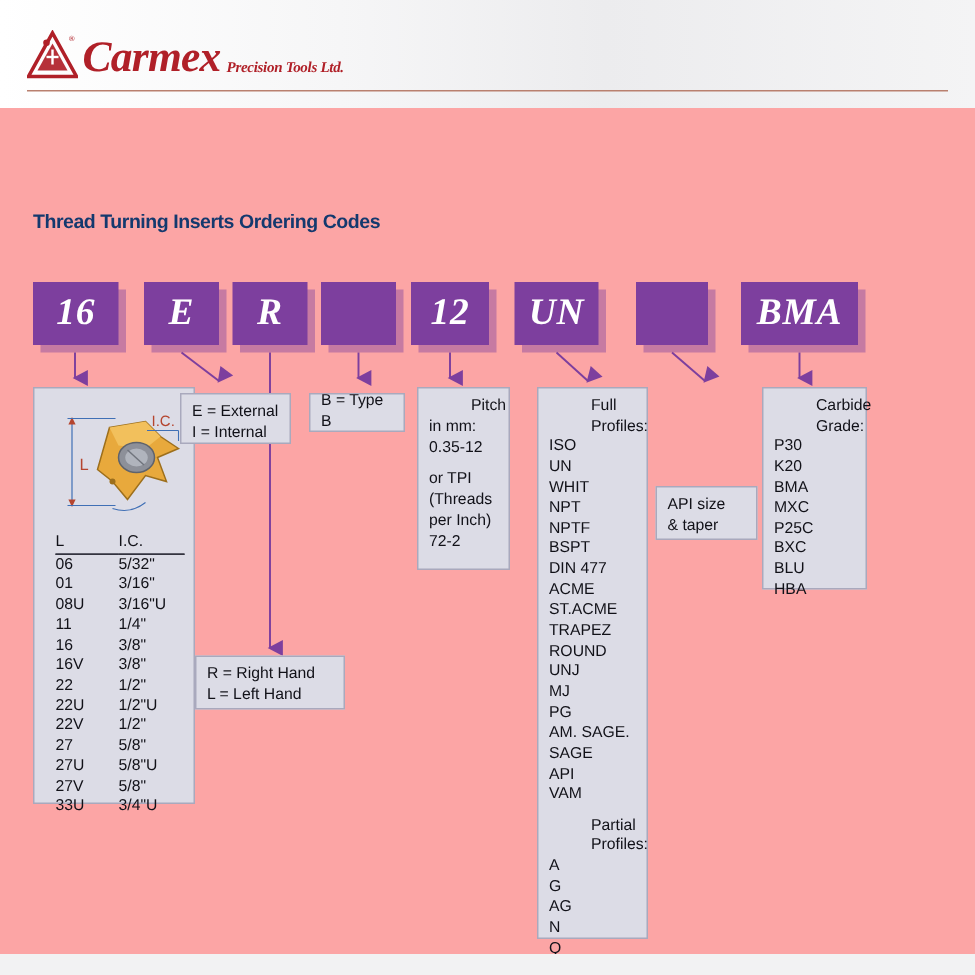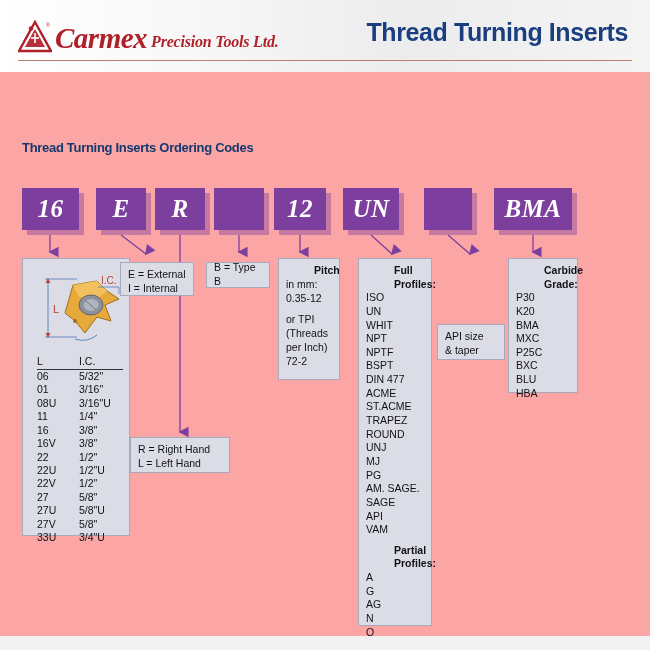--- a/index.html
+++ b/index.html
@@ -24,21 +24,21 @@
   .logo-mark { width: 34px; height: 34px; position: relative; margin-right: 3px; }
   .logo-text {
     font-family: "Liberation Serif", serif;
     font-style: italic; font-weight: bold;
     font-size: 29px; color: #b02028; letter-spacing: -0.5px;
     line-height: 1; position: relative; top: -1px;
   }
   .logo-sub {
     font-family: "Liberation Serif", serif;
     font-style: italic; font-weight: bold;
-    font-size: 16px; color: #b02028; margin-left: 4px;
+    font-size: 10px; color: #b02028; margin-left: 4px;
     position: relative; top: -3px; letter-spacing: -0.2px;
   }
   .header-title {
     position: absolute; right: 22px; top: 18px;
     font-size: 25px; font-weight: bold; color: #1b3f7e;
     letter-spacing: -0.4px;
   }
 
   
   .t-main {
@@ -80,21 +80,21 @@
   .insert-art { position: absolute; left: 12px; top: 10px; width: 100px; height: 80px; }
   .lic-table { width: 100%; border-collapse: collapse; font-size: 10.5px; color:#111118; }
   .lic-table th {
     font-weight: normal; text-align: left; border-bottom: 1px solid #33333f;
     padding: 0 0 0 0; font-size: 10.5px;
   }
   .lic-table td { padding: 0; line-height: 1.28; font-size: 10.5px; }
   .lic-table td.c1 { width: 42px; }
 
   .list-line { line-height: 1.30; }
-  .hdr { font-weight: bold; padding-left: 28px; }
+  .hdr { font-weight: normal; padding-left: 28px; }
   .gap { height: 7px; }
   .footer-strip { position:absolute; left:0; top:636px; width:650px; height:14px; background:#f2f2f3; }
 </style>
 </head>
 <body>
 
 <div class="page">
 
   <div class="header">
     <div class="logo-wrap">
@@ -104,21 +104,20 @@
           <polygon points="17,9 27,27 7,27" fill="#b02028" opacity="0.92"></polygon>
           <circle cx="13" cy="8.5" r="2.2" fill="#b02028"></circle>
           <path d="M17,13 L17,23" stroke="#ffffff" stroke-width="1.6"></path>
           <path d="M13,18 L21,18" stroke="#ffffff" stroke-width="1.6"></path>
           <text x="28" y="7" font-size="5" fill="#b02028">®</text>
         </svg>
       </div>
       <div class="logo-text">Carmex</div>
       <div class="logo-sub">Precision Tools Ltd.</div>
     </div>
-    <div class="header-title">Thread Turning Inserts</div>
     <div class="header-rule"></div>
   </div>
 
   <div class="t-sub">Thread Turning Inserts Ordering Codes</div>
 
   <div class="code-box" style="left:22px;  top:188px; width:57px;">16</div>
   <div class="code-box" style="left:96px;  top:188px; width:50px;">E</div>
   <div class="code-box" style="left:155px; top:188px; width:50px;">R</div>
   <div class="code-box" style="left:214px; top:188px; width:50px;"></div>
   <div class="code-box" style="left:274px; top:188px; width:52px;">12</div>

